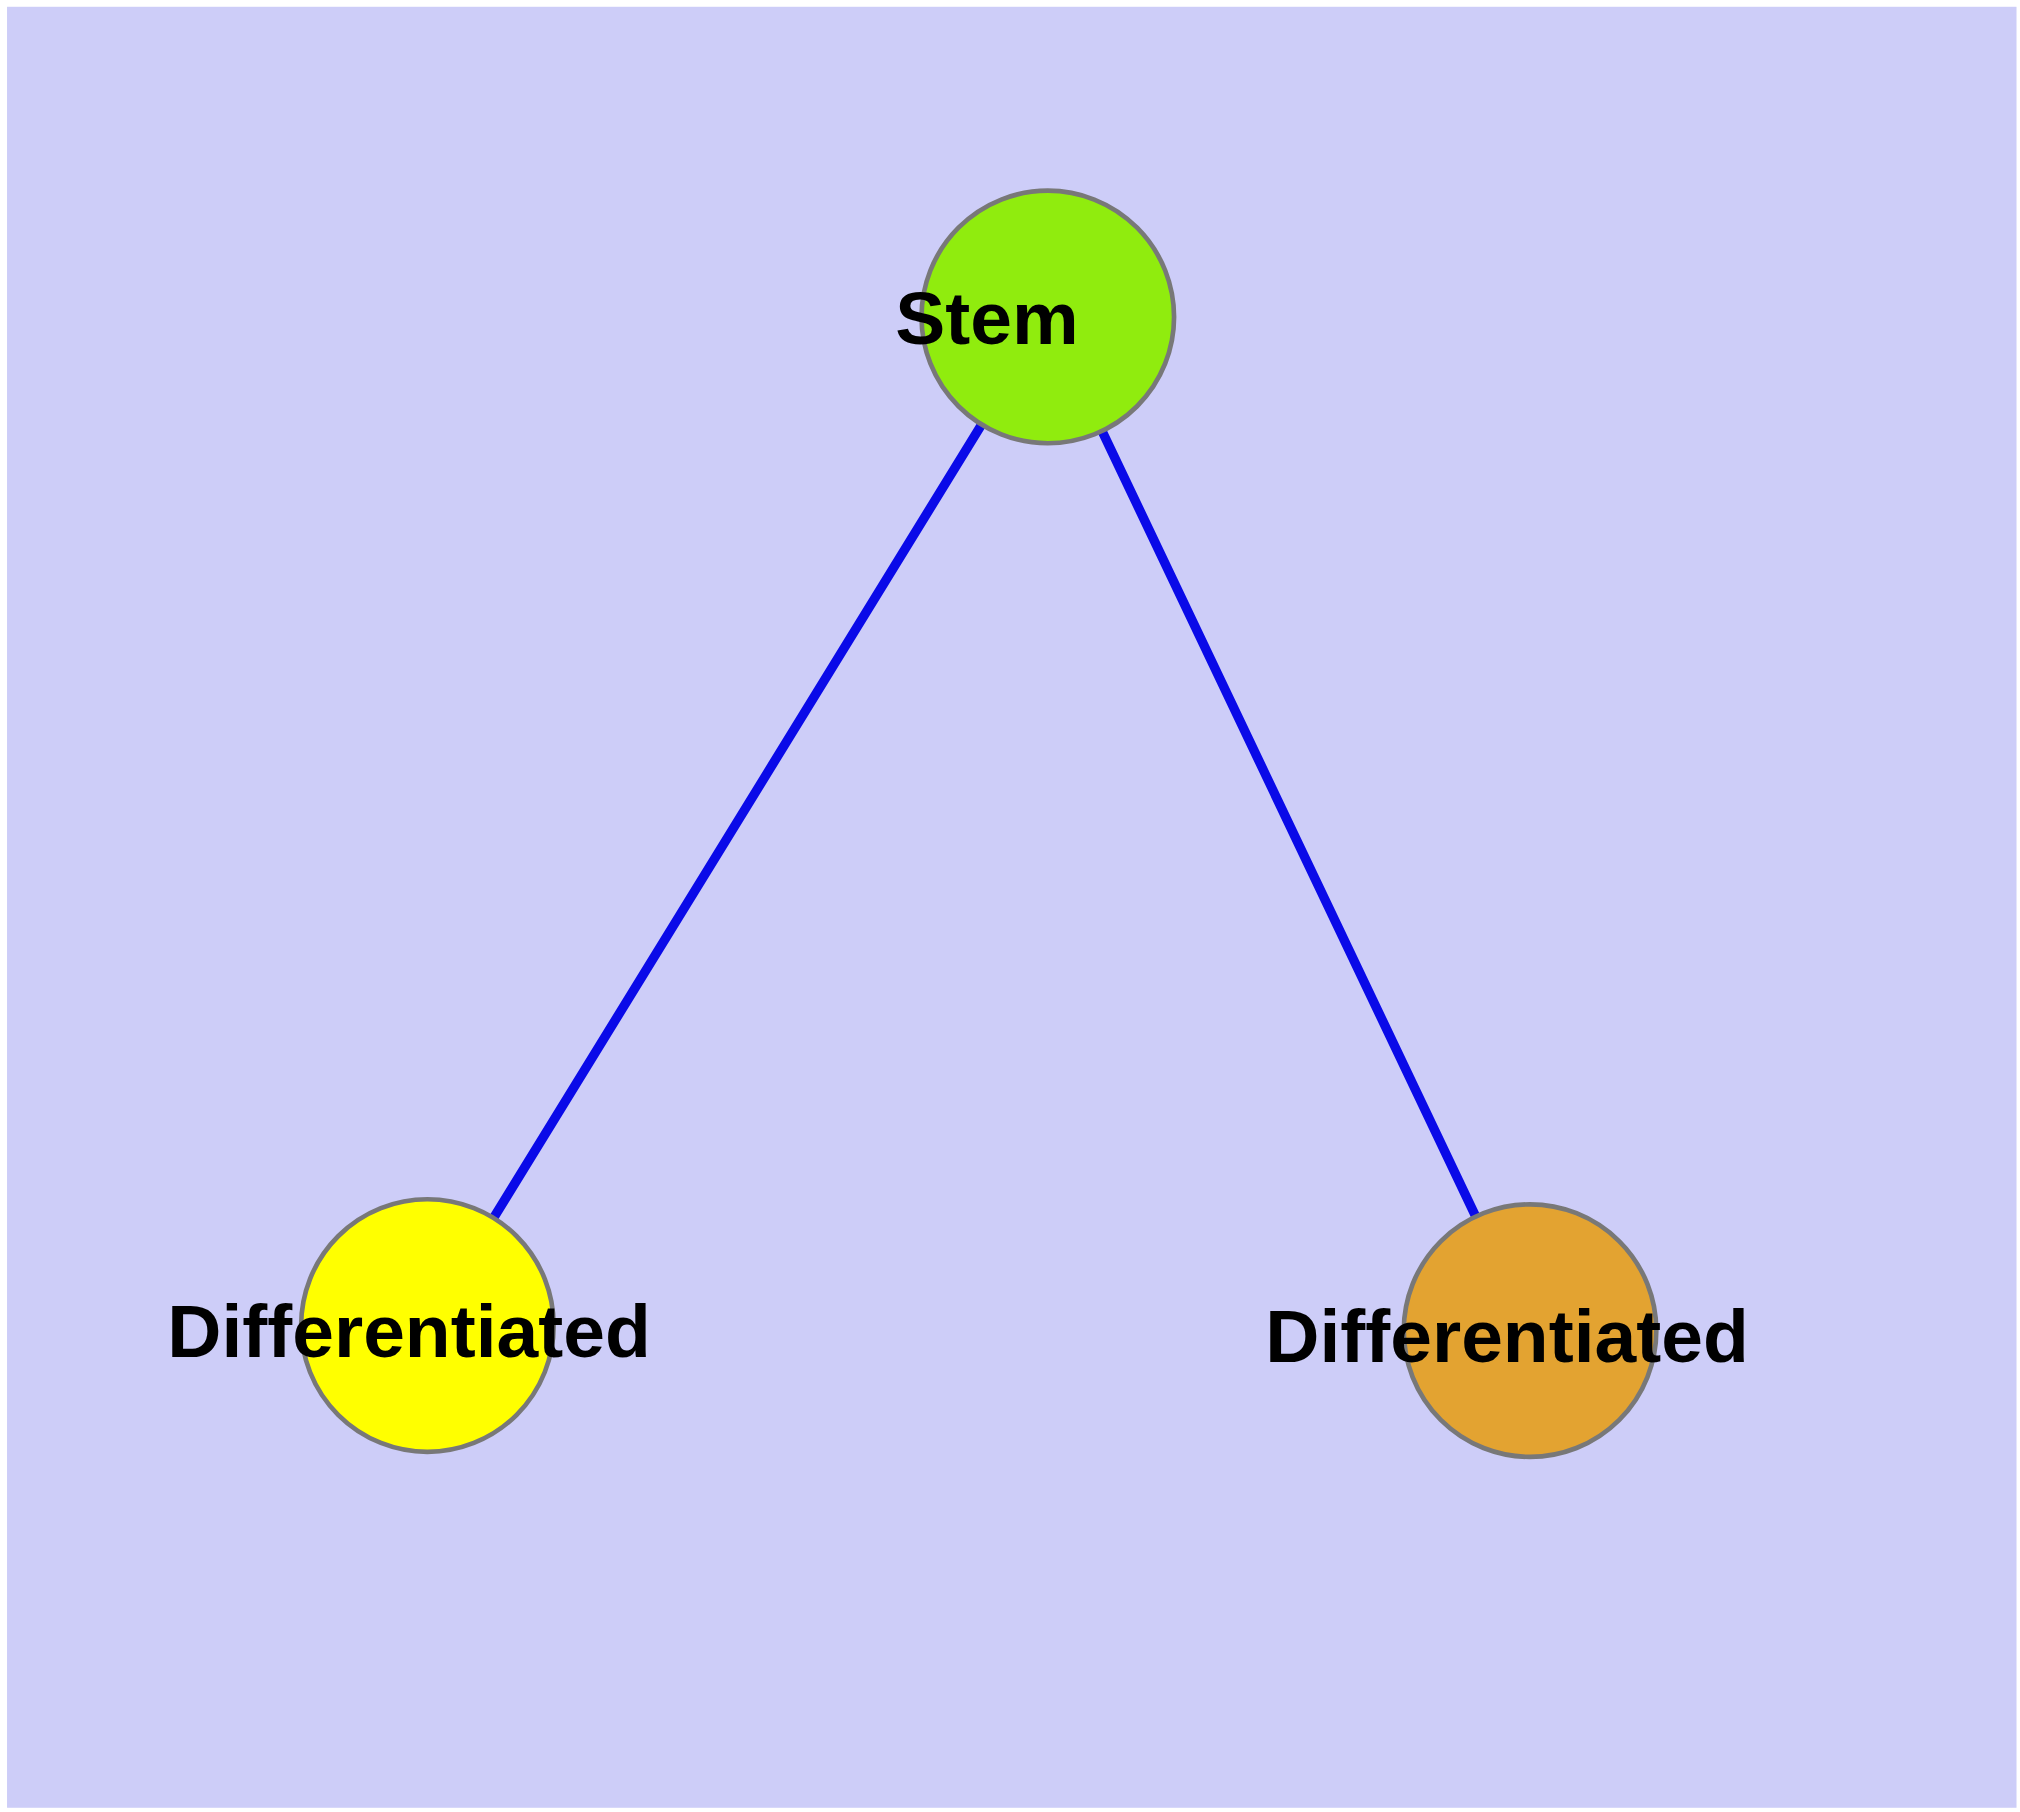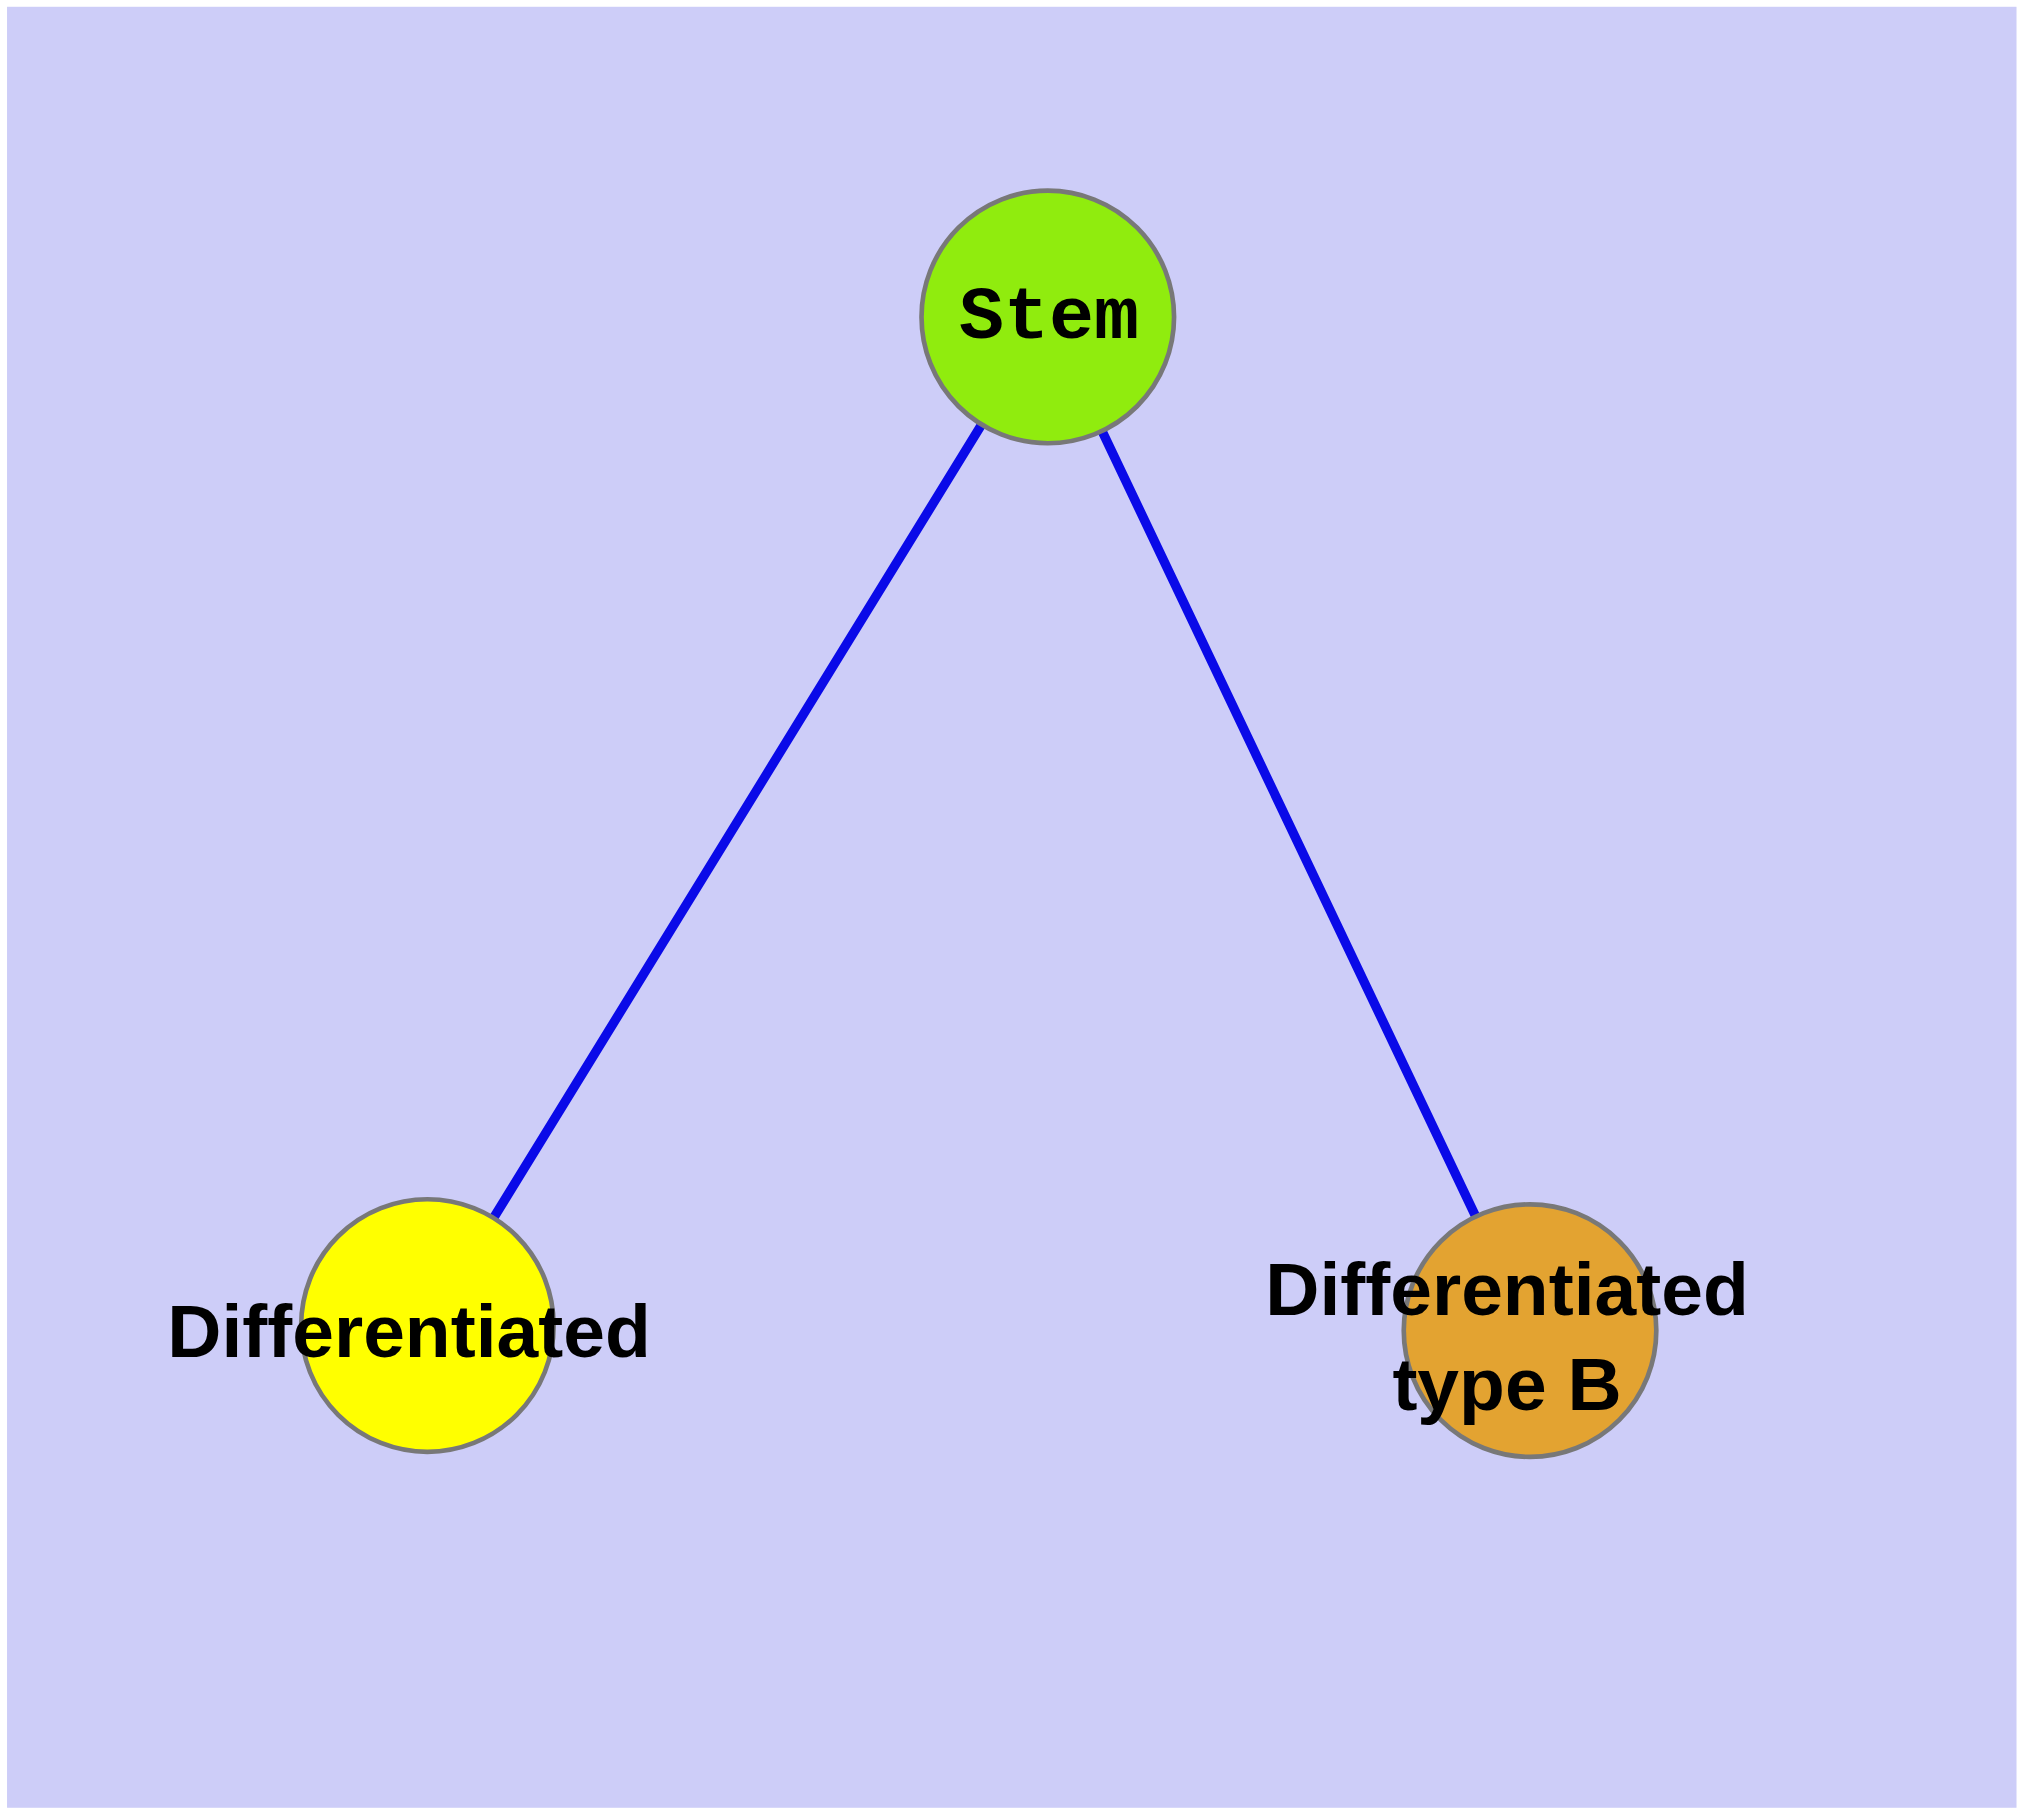--- a/index.html
+++ b/index.html
@@ -53,27 +53,26 @@
     <rect x="8" y="8" width="2371" height="2125" fill="#CDCDF8"></rect>
 
     <line class="graph-edge" x1="1236" y1="374" x2="504" y2="1564" stroke="#0A0AE8"></line>
     <line class="graph-edge" x1="1236" y1="374" x2="1805" y2="1570" stroke="#0A0AE8"></line>
 
     <circle class="graph-node" cx="1236" cy="374" r="149" fill="#90EC0E" stroke="#787878"></circle>
     <circle class="graph-node" cx="504" cy="1564" r="149" fill="#FFFF00" stroke="#787878"></circle>
     <circle class="graph-node" cx="1805" cy="1570" r="149" fill="#E3A331" stroke="#787878"></circle>
   </svg>
 
-  <div class="node-label" style="left:1049px; top:319px;font-family:Liberation Mono, monospace;">
+  <div class="node-label" style="left:987px; top:319px;">
     <span>Stem</span>
   </div>
 
   <div class="node-label" style="left:409px; top:1332px;">
     <span>Differentiated</span>
   </div>
 
   <div class="node-label" style="left:1507px; top:1337px;">
     <span>Differentiated</span>
-    <span>type B</span>
   </div>
 
 </div>
 
 
 </body></html>

